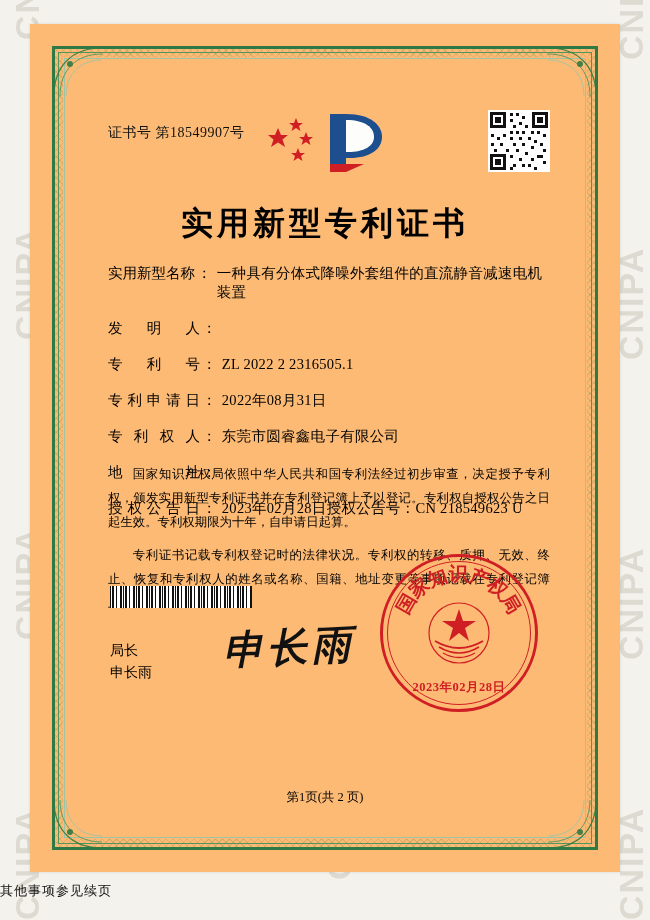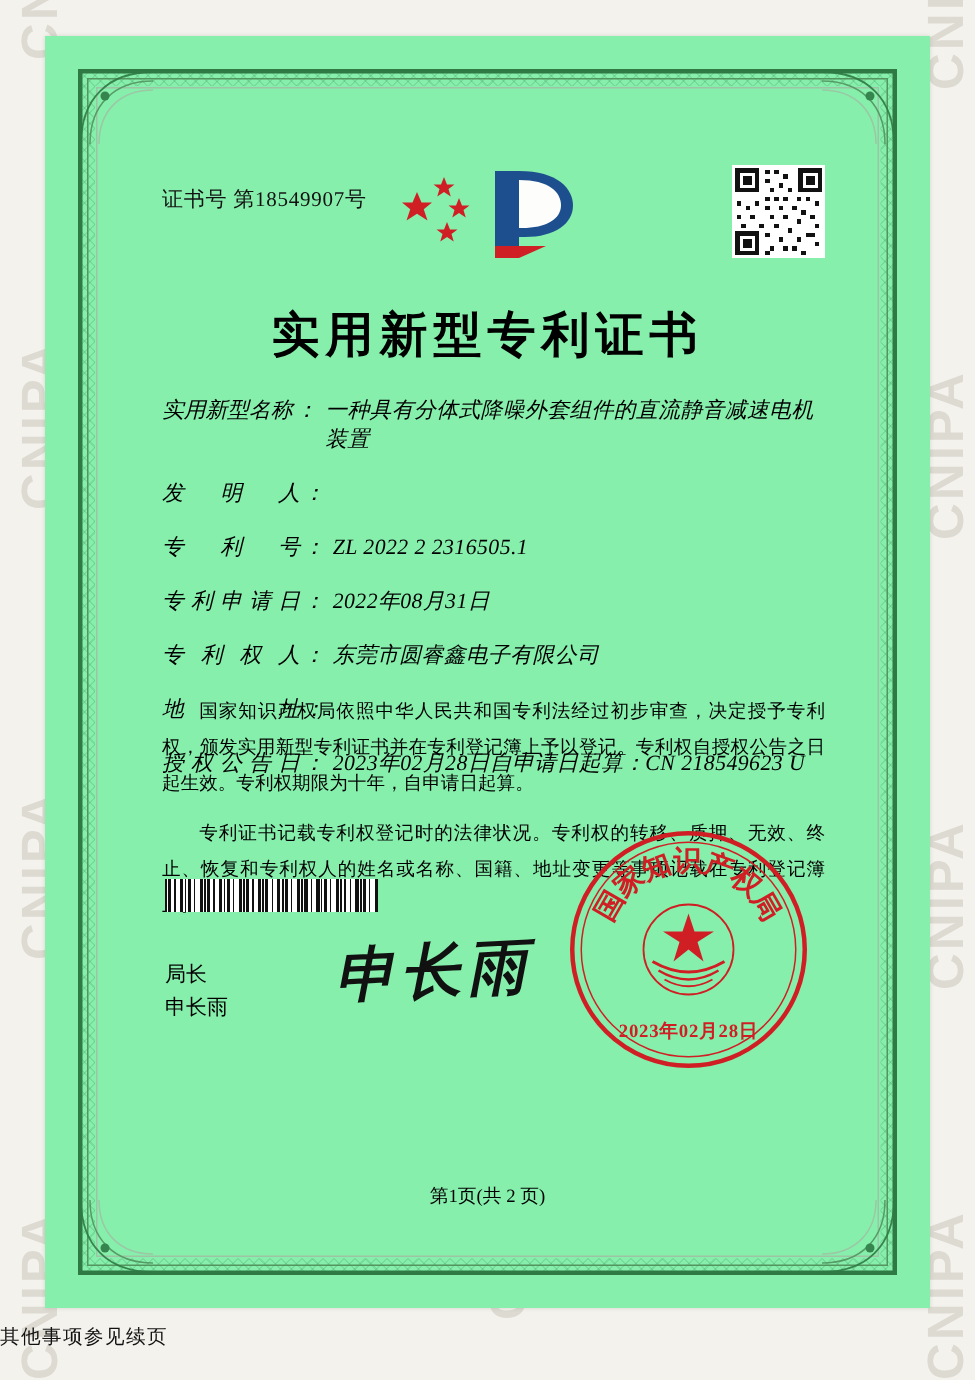--- a/index.html
+++ b/index.html
@@ -36,21 +36,21 @@
     opacity: .85;
   }
 
   
   .sheet {
     position: absolute;
     left: 30px;
     top: 24px;
     width: 590px;
     height: 848px;
-    background: #86efac;
+    background: #fdba74;
     z-index: 1;
     box-shadow: 0 0 3px rgba(0,0,0,.12);
   }
 
   
   .frame-outer {
     position: absolute;
     left: 22px; top: 22px; right: 22px; bottom: 22px;
     border: 3px solid #2f7a44;
   }
@@ -141,21 +141,20 @@
     right: 20px;
     top: 192px;
   }
   .field-row {
     display: flex;
     align-items: baseline;
     font-size: 14.5px;
     color: #000;
     margin-bottom: 17px;
     letter-spacing: .3px;
-    font-style: italic;
   }
   .f-label {
     width: 92px;
     flex: 0 0 92px;
     display: flex;
     justify-content: space-between;
     letter-spacing: 0;
   }
   .f-label span { display: inline-block; }
   .f-colon { margin: 0 5px 0 2px; }
@@ -467,21 +466,21 @@
         <div class="field-row">
           <span class="f-label">
             <span>授</span>
             <span>权</span>
             <span>公</span>
             <span>告</span>
             <span>日</span>
           </span>
           <span class="f-colon">：</span>
           <span>2023年02月28日</span>
-          <span class="second-label">自申请日起算：</span>
+          <span class="second-label">授权公告号：</span>
           <span class="second-value">CN 218549623 U</span>
         </div>
       </div>
 
     <div class="paras">
       <p>国家知识产权局依照中华人民共和国专利法经过初步审查，决定授予专利权，颁发实用新型专利证书并在专利登记簿上予以登记。专利权自授权公告之日起生效。专利权期限为十年，自申请日起算。</p>
       <p>专利证书记载专利权登记时的法律状况。专利权的转移、质押、无效、终止、恢复和专利权人的姓名或名称、国籍、地址变更等事项记载在专利登记簿上。</p>
     </div>
 
     <div class="barcode"></div>

